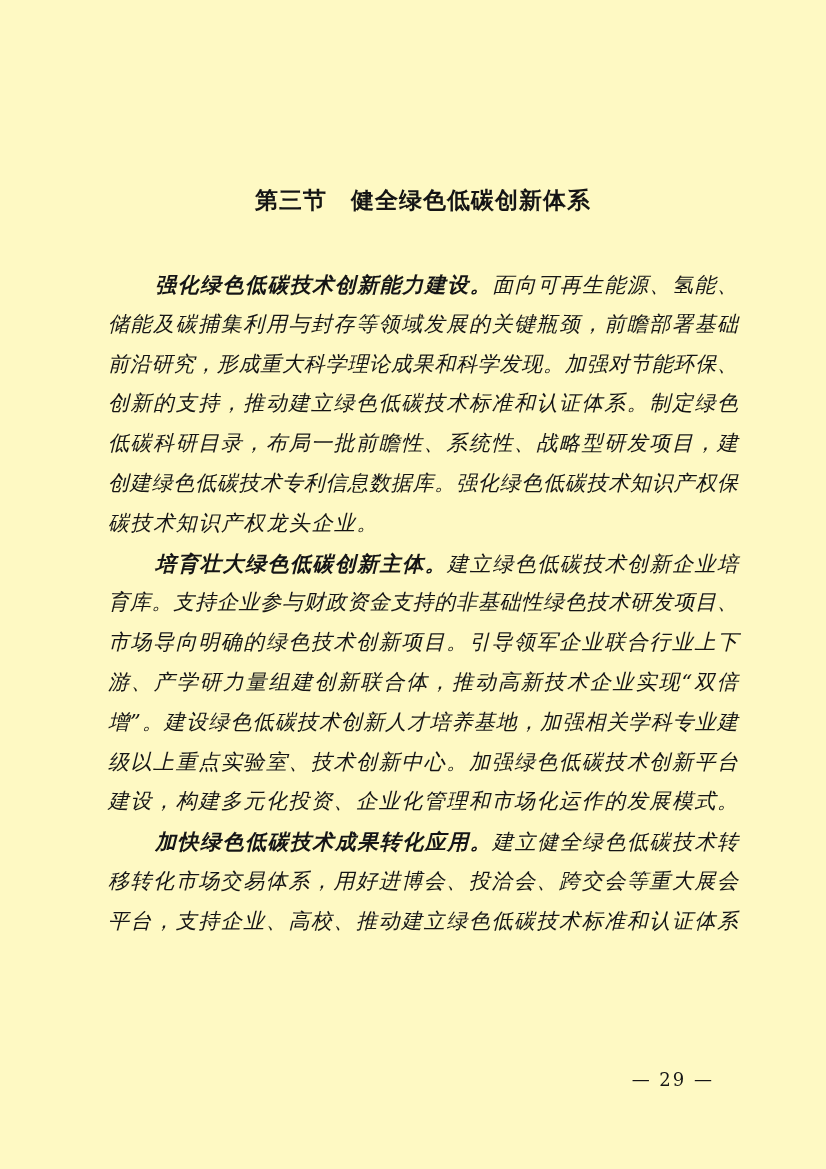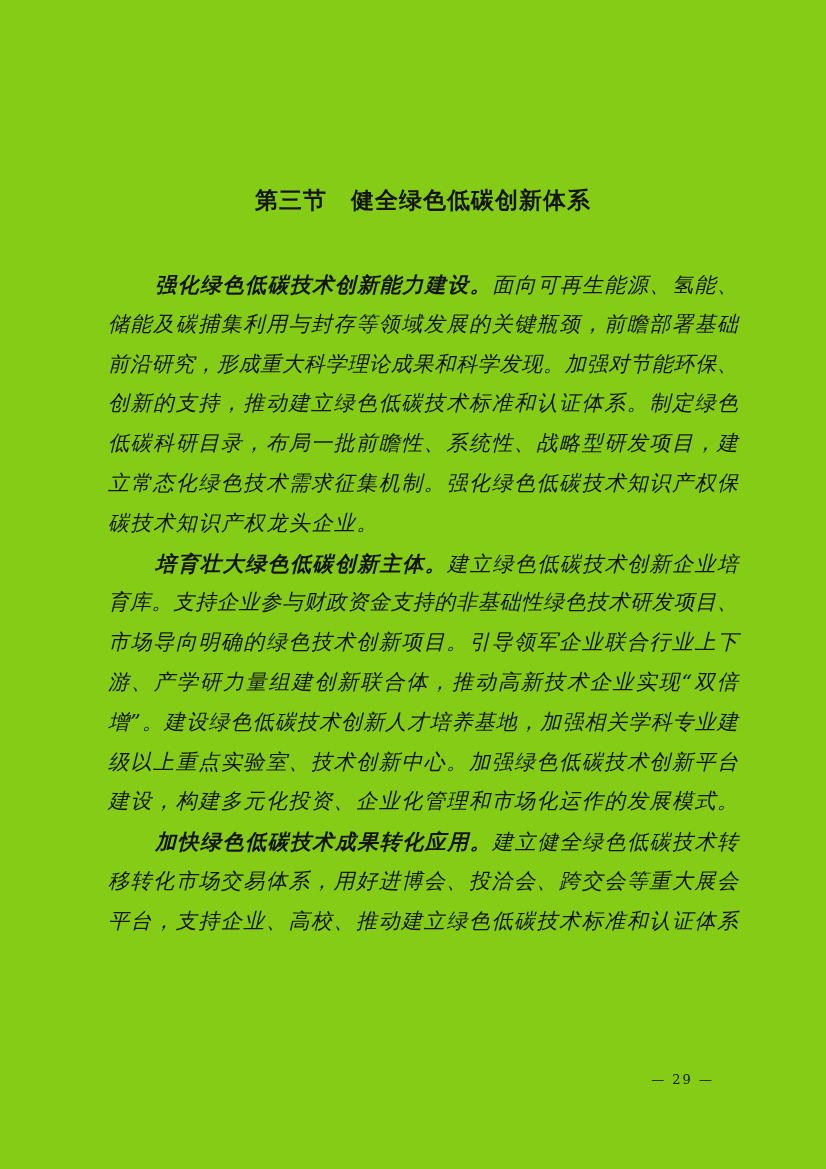--- a/index.html
+++ b/index.html
@@ -49,40 +49,40 @@
     letter-spacing: 1.6px;
   }
   .line.first {
     text-indent: 47px;
   }
   .lead { font-weight: 700; }
   .page-footer {
     position: absolute;
     top: 1068px;
     right: 112px;
-    font-size: 13px;
+    font-size: 18px;
     line-height: 24px;
     letter-spacing: 2px;
     white-space: nowrap;
   }
 </style>
 </head>
 <body>
 
-<div class="page" style="color: rgb(21, 21, 21); background: #84cc16;">
+<div class="page" style="color: rgb(21, 21, 21); background: #fef9c3;">
   <h1 class="section-title">第三节　健全绿色低碳创新体系</h1>
 
   <div class="doc-body" id="doc-body">
       <div class="paragraph">
         <div class="line fill first"><span class="lead">强化绿色低碳技术创新能力建设。</span><span>面向可再生能源、氢能、</span></div>
         <div class="line fill">储能及碳捕集利用与封存等领域发展的关键瓶颈，前瞻部署基础</div>
         <div class="line fill">前沿研究，形成重大科学理论成果和科学发现。加强对节能环保、</div>
         <div class="line fill">创新的支持，推动建立绿色低碳技术标准和认证体系。制定绿色</div>
         <div class="line fill">低碳科研目录，布局一批前瞻性、系统性、战略型研发项目，建</div>
-        <div class="line fill">立常态化绿色技术需求征集机制。强化绿色低碳技术知识产权保</div>
+        <div class="line fill">创建绿色低碳技术专利信息数据库。强化绿色低碳技术知识产权保</div>
         <div class="line short">碳技术知识产权龙头企业。</div>
       </div>
       <div class="paragraph">
         <div class="line fill first"><span class="lead">培育壮大绿色低碳创新主体。</span><span>建立绿色低碳技术创新企业培</span></div>
         <div class="line fill">育库。支持企业参与财政资金支持的非基础性绿色技术研发项目、</div>
         <div class="line fill">市场导向明确的绿色技术创新项目。引导领军企业联合行业上下</div>
         <div class="line fill">游、产学研力量组建创新联合体，推动高新技术企业实现“双倍</div>
         <div class="line fill">增”。建设绿色低碳技术创新人才培养基地，加强相关学科专业建</div>
         <div class="line fill">级以上重点实验室、技术创新中心。加强绿色低碳技术创新平台</div>
         <div class="line fill">建设，构建多元化投资、企业化管理和市场化运作的发展模式。</div>

